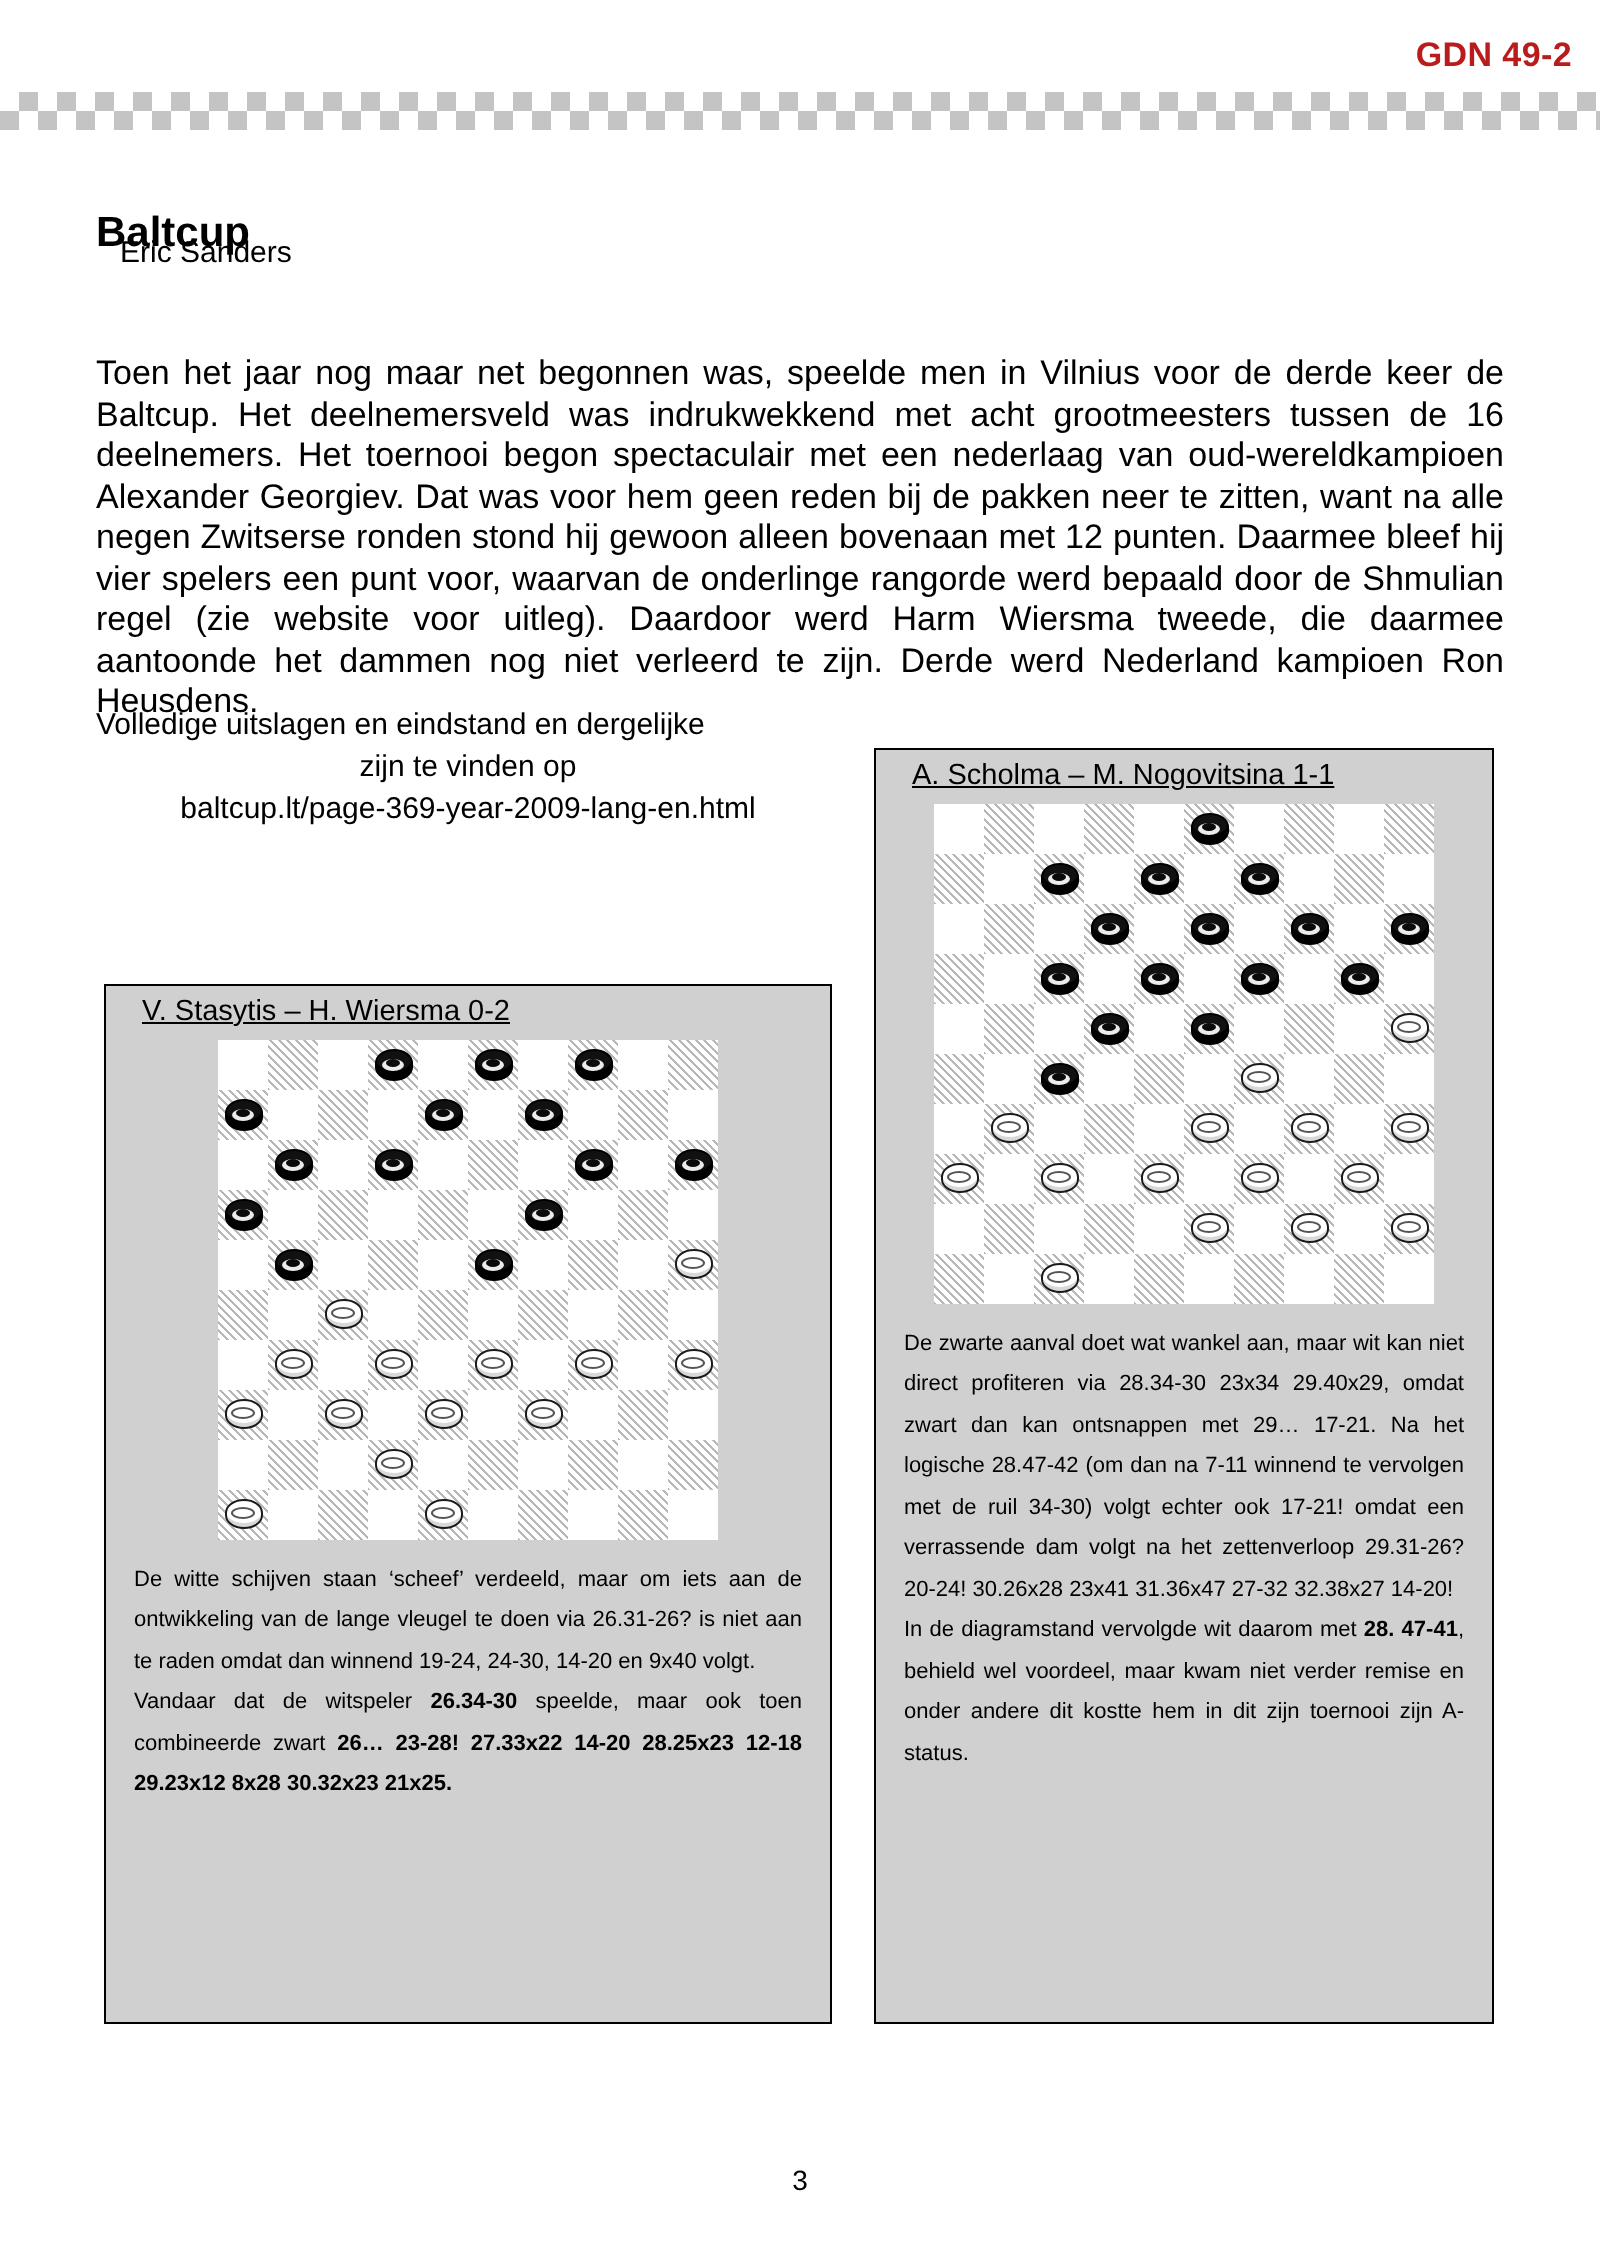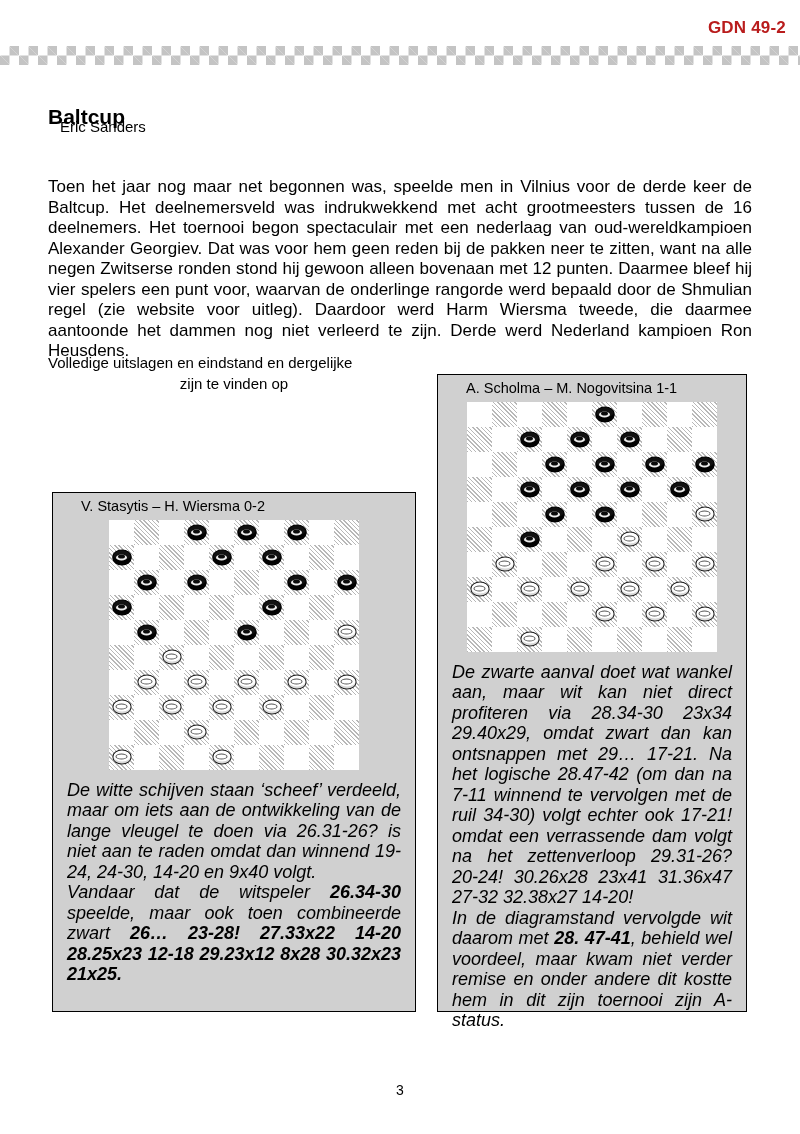--- a/index.html
+++ b/index.html
@@ -87,23 +87,24 @@
     position: absolute;
     background: #d0d0d0;
     border: 1px solid #000000;
     box-sizing: border-box;
   }
   #box-left  { left: 52px;  top: 492px; width: 364px; height: 520px; }
   #box-right { left: 437px; top: 374px; width: 310px; height: 638px; }
 
   .box-caption {
     font-size: 14.5px;
-    padding: 6px 0 5px 28px;
+    padding: 6px 0 5px 18px;
     line-height: 1.1;
     white-space: nowrap;
+    text-decoration: underline;
   }
 
   
   .board {
     display: grid;
     grid-template-columns: repeat(10, 25px);
     grid-template-rows: repeat(10, 25px);
     width: 250px;
     height: 250px;
     margin: 0 auto;
@@ -162,26 +163,25 @@
     transform: translateX(-50%);
     width: 12px; height: 6px;
     border-radius: 50%;
     border: 1px solid #555;
     box-sizing: border-box;
     background: #fff;
   }
 
   
   .commentary {
-    font-size: 18px;
+    font-size: 11px;
     line-height: 20.5px;
     text-align: justify;
     padding: 0 14px;
     box-sizing: border-box;
-    font-style: italic;
   }
   .commentary b { font-weight: bold; }
 
   .page-number {
     position: absolute;
     left: 0; right: 0;
     top: 1082px;
     text-align: center;
     font-size: 14px;
   }
@@ -194,20 +194,21 @@
   <div class="checker-strip"></div>
 </div>
 
 <h1 class="article-title">Baltcup</h1>
 <div class="article-author">Eric Sanders</div>
 <p class="intro-text">Toen het jaar nog maar net begonnen was, speelde men in Vilnius voor de derde keer de Baltcup. Het deelnemersveld was indrukwekkend met acht grootmeesters tussen de 16 deelnemers. Het toernooi begon spectaculair met een nederlaag van oud-wereldkampioen Alexander Georgiev. Dat was voor hem geen reden bij de pakken neer te zitten, want na alle negen Zwitserse ronden stond hij gewoon alleen bovenaan met 12 punten. Daarmee bleef hij vier spelers een punt voor, waarvan de onderlinge rangorde werd bepaald door de Shmulian regel (zie website voor uitleg). Daardoor werd Harm Wiersma tweede, die daarmee aantoonde het dammen nog niet verleerd te zijn. Derde werd Nederland kampioen Ron Heusdens.</p>
 
 <div class="source-text">
   <span>Volledige uitslagen en eindstand en dergelijke</span>
   <div class="nj">zijn te vinden op</div>
+  <div class="nj">baltcup.lt/page-369-year-2009-lang-en.html</div>
 </div>
 
 <div class="diagram-box" id="box-left">
   <div class="box-caption">V. Stasytis – H. Wiersma 0-2</div>
   <div class="board">
       <div class="sq light"></div>
       <div class="sq dark"></div>
       <div class="sq light"></div>
       <div class="sq dark">
         <div class="piece black"></div>

